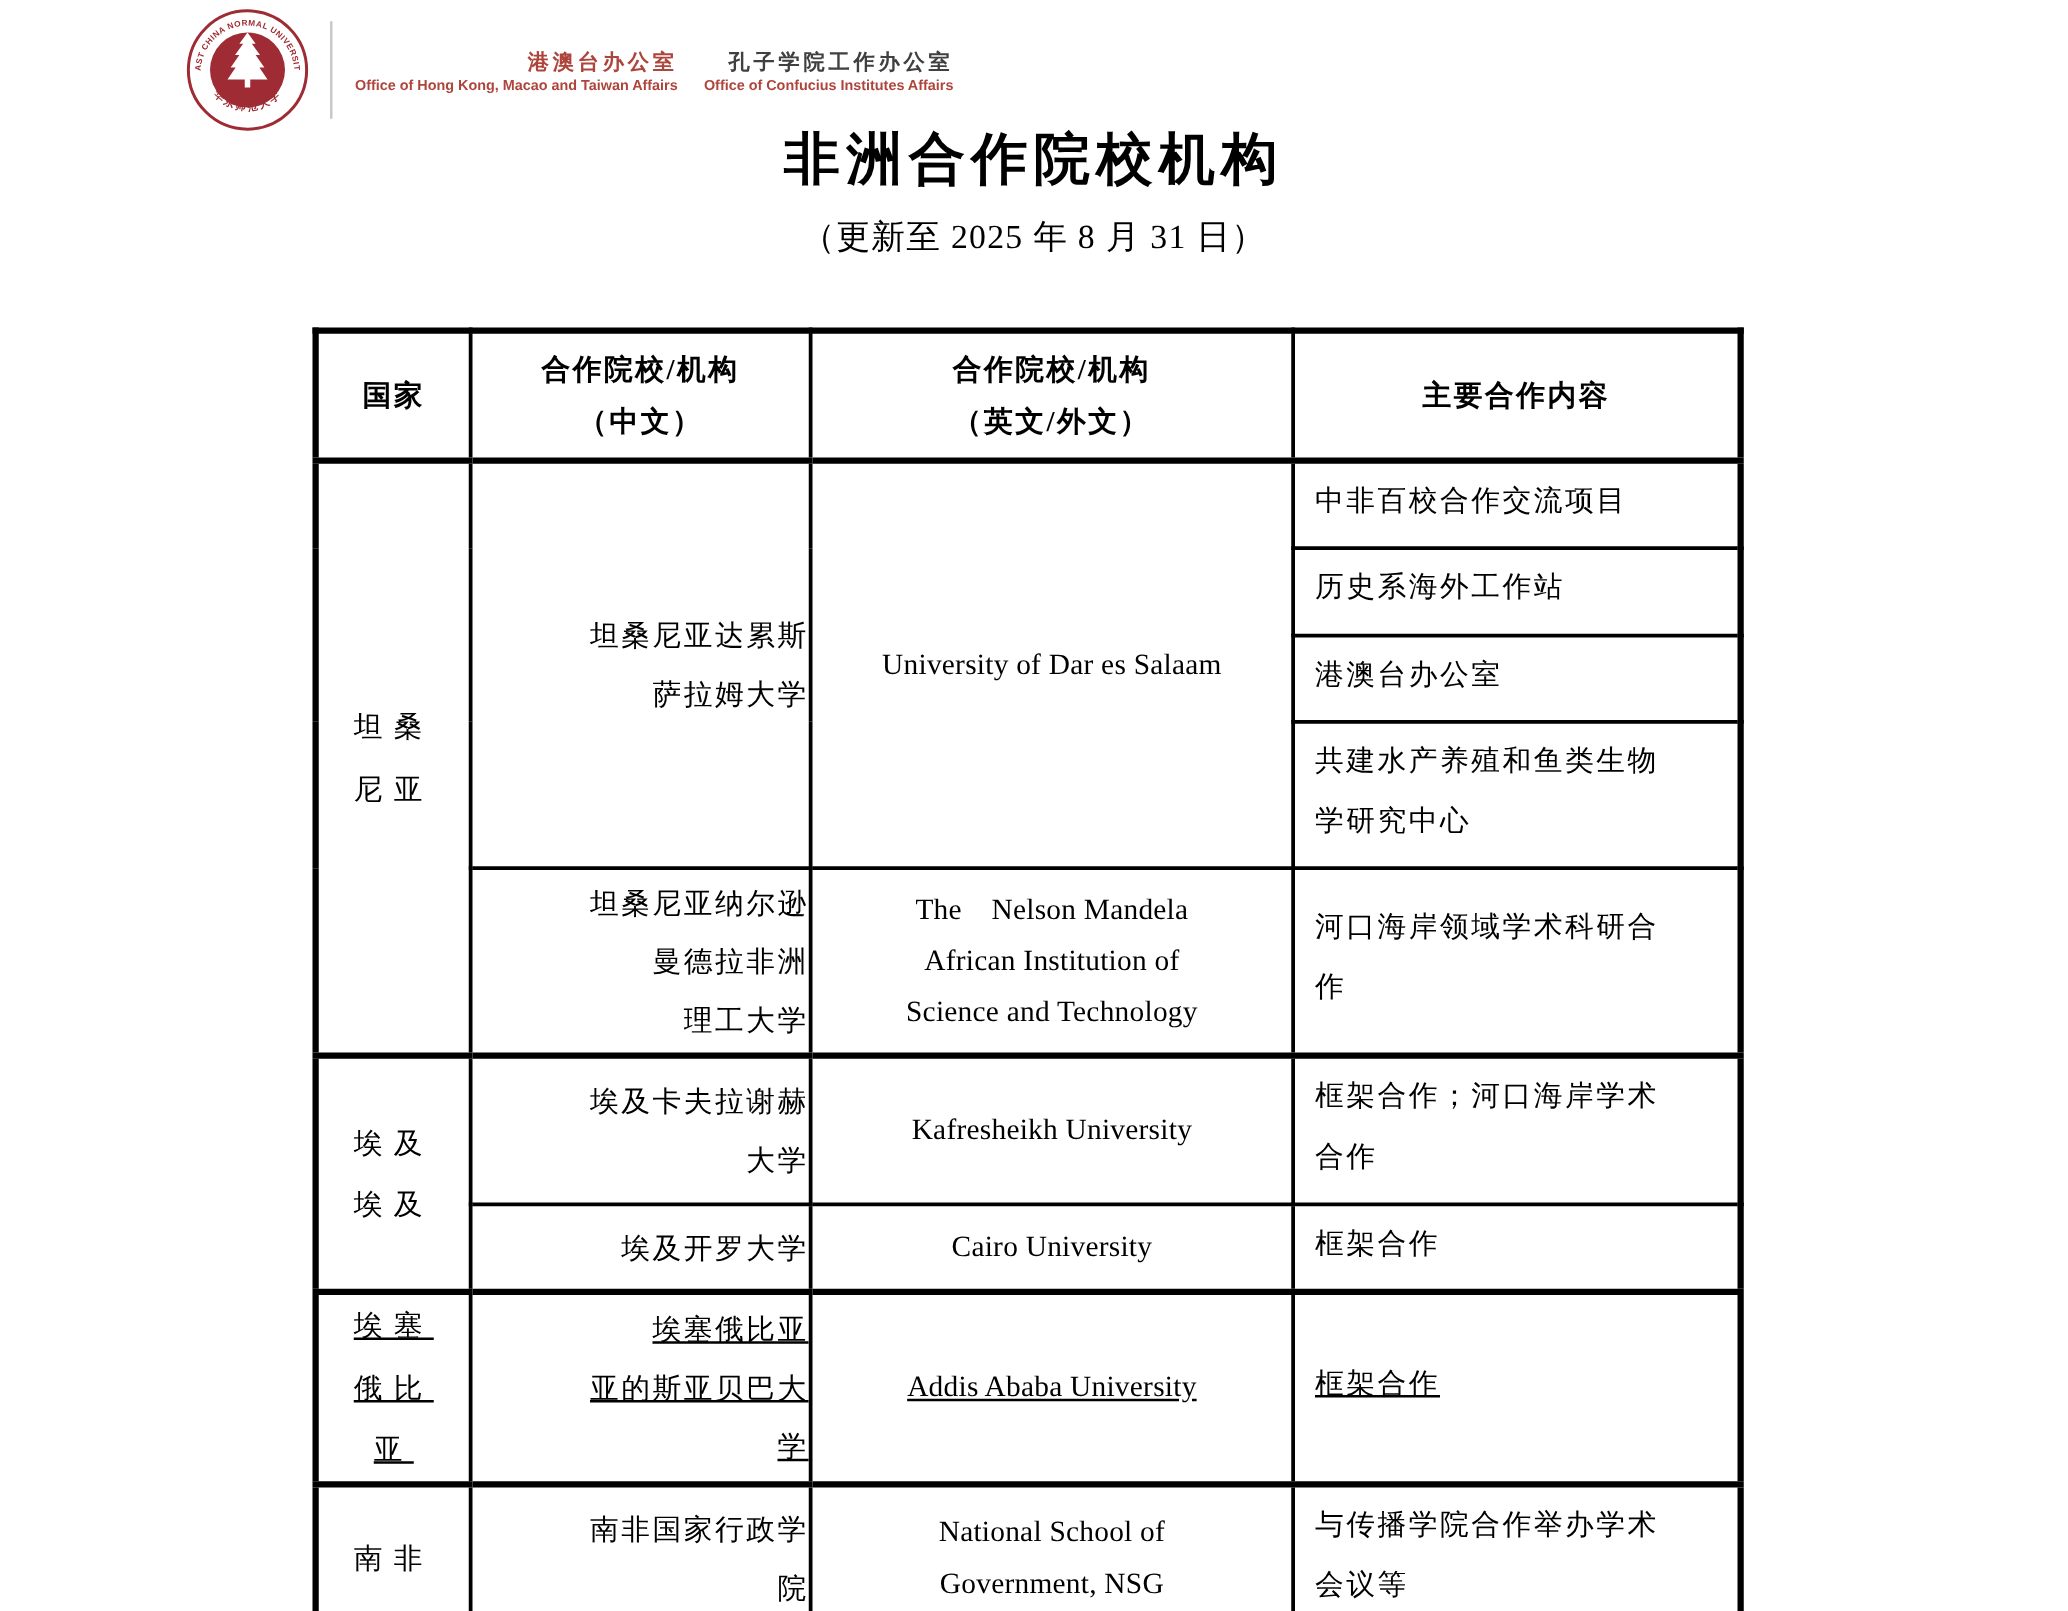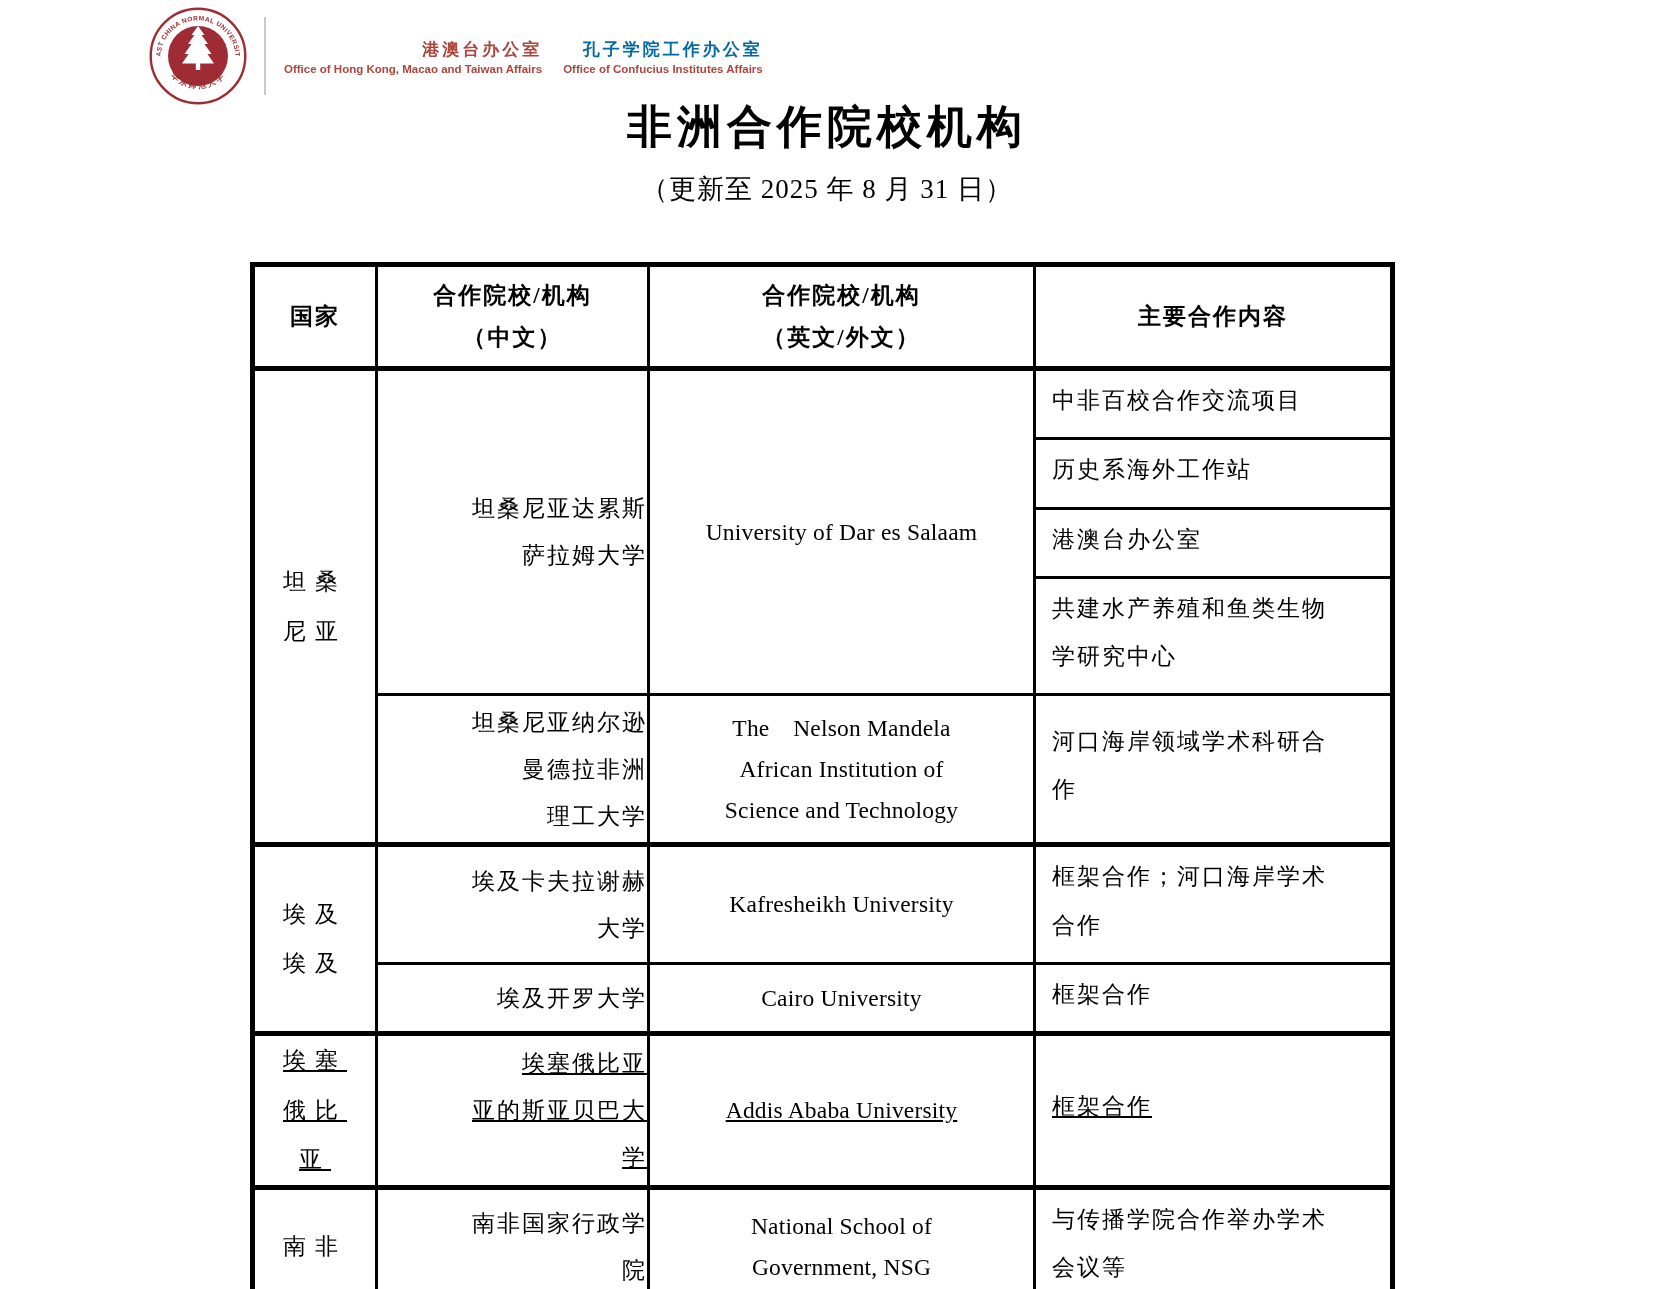--- a/index.html
+++ b/index.html
@@ -116,21 +116,21 @@
 
 
   <div class="head-divider"></div>
 
   <div class="offices">
     <div>
       <div class="office-cn" style="color:#AE453C">港澳台办公室</div>
       <div class="office-en" style="color:#AE453C">Office of Hong Kong, Macao and Taiwan Affairs</div>
     </div>
     <div>
-      <div class="office-cn" style="color:#0369a1">孔子学院工作办公室</div>
+      <div class="office-cn" style="color:#404040">孔子学院工作办公室</div>
       <div class="office-en" style="color:#AE453C">Office of Confucius Institutes Affairs</div>
     </div>
   </div>
 </div>
 
 <div class="doc-title">非洲合作院校机构</div>
 <div class="doc-subtitle">（更新至 2025 年 8 月 31 日）</div>
 
 <table class="partners">
   <colgroup>

